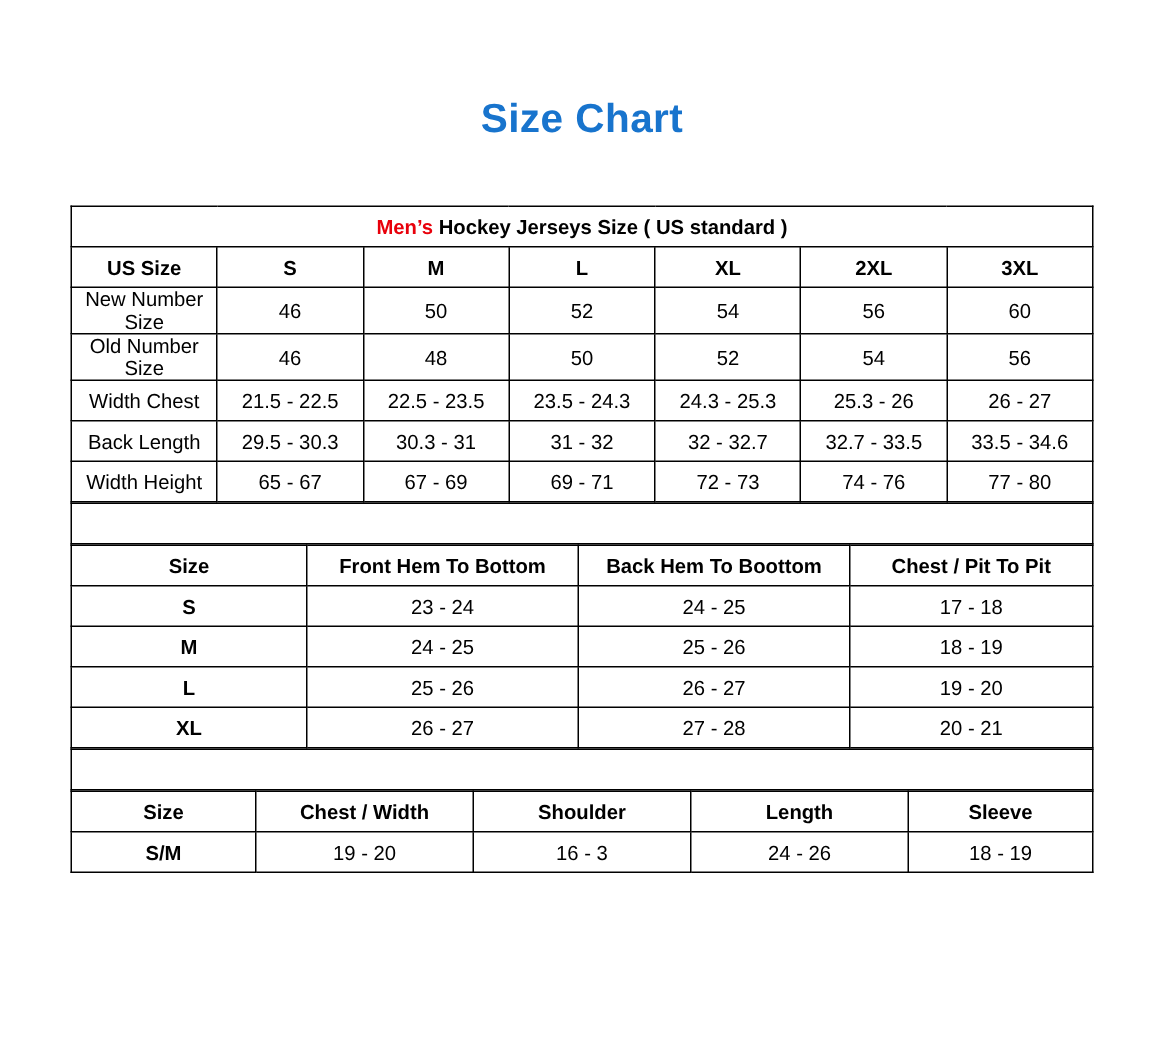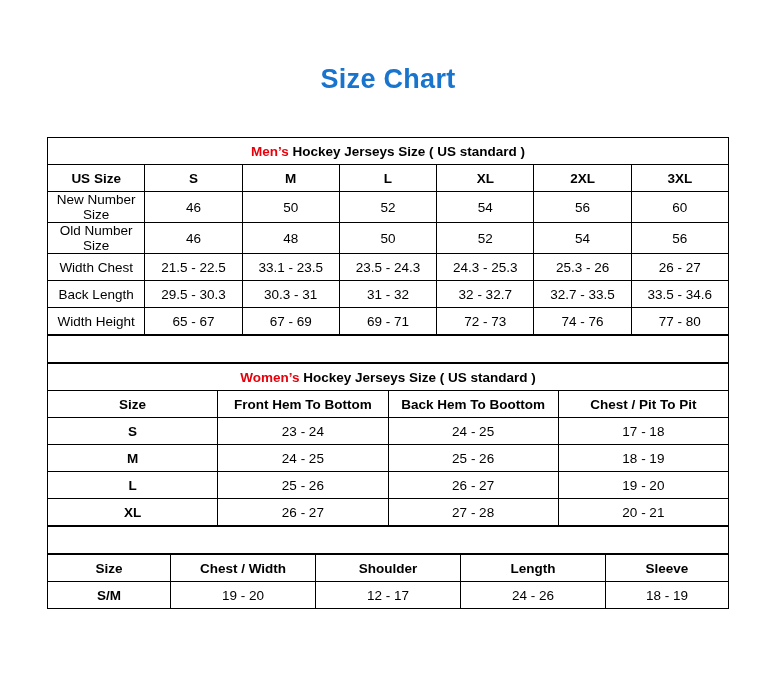--- a/index.html
+++ b/index.html
@@ -110,21 +110,21 @@
         <td>46</td>
         <td>48</td>
         <td>50</td>
         <td>52</td>
         <td>54</td>
         <td>56</td>
       </tr>
       <tr>
         <td class="rowlabel">Width Chest</td>
         <td>21.5 - 22.5</td>
-        <td>33.1 - 23.5</td>
+        <td>22.5 - 23.5</td>
         <td>23.5 - 24.3</td>
         <td>24.3 - 25.3</td>
         <td>25.3 - 26</td>
         <td>26 - 27</td>
       </tr>
       <tr>
         <td class="rowlabel">Back Length</td>
         <td>29.5 - 30.3</td>
         <td>30.3 - 31</td>
         <td>31 - 32</td>
@@ -147,25 +147,20 @@
     <table class="sz">
       <tbody>
           <tr class="spacer-row">
             <td></td>
           </tr>
     </tbody>
       </table>
 
     <table class="sz">
       <tbody>
-          <tr>
-        <td class="section" colspan="4">
-          <span class="accent">Women’s</span><span> Hockey Jerseys Size ( US standard )</span>
-        </td>
-      </tr>
       <tr>
         <td class="head" style="width:152px">Size</td>
         <td class="head" style="width:176px">Front Hem To Bottom</td>
         <td class="head" style="width:176px">Back Hem To Boottom</td>
         <td class="head">Chest / Pit To Pit</td>
       </tr>
       <tr>
         <td class="rowlabel-b">S</td>
         <td>23 - 24</td>
         <td>24 - 25</td>
@@ -205,21 +200,21 @@
       <tr>
         <td class="head" style="width:118px">Size</td>
         <td class="head" style="width:140px">Chest / Width</td>
         <td class="head" style="width:140px">Shoulder</td>
         <td class="head" style="width:140px">Length</td>
         <td class="head">Sleeve</td>
       </tr>
       <tr>
         <td class="rowlabel-b">S/M</td>
         <td>19 - 20</td>
-        <td>12 - 17</td>
+        <td>16 - 3</td>
         <td>24 - 26</td>
         <td>18 - 19</td>
       </tr>
     </tbody>
       </table>
 
   </div>
 </div>
 
 </body></html>

